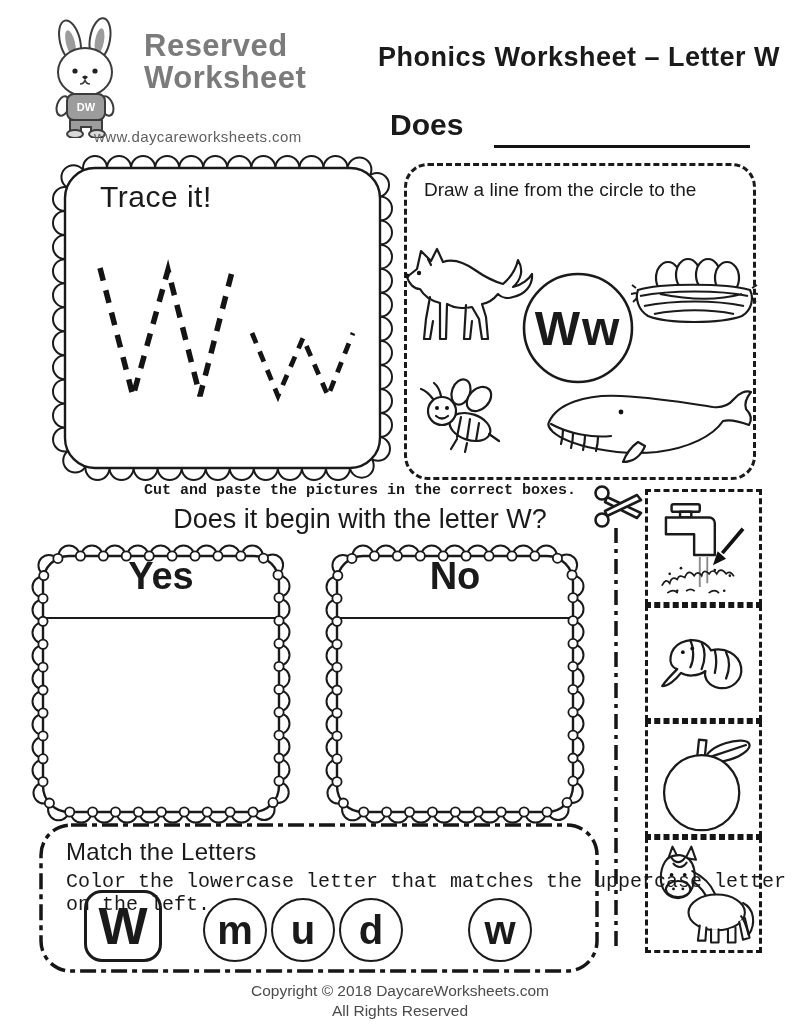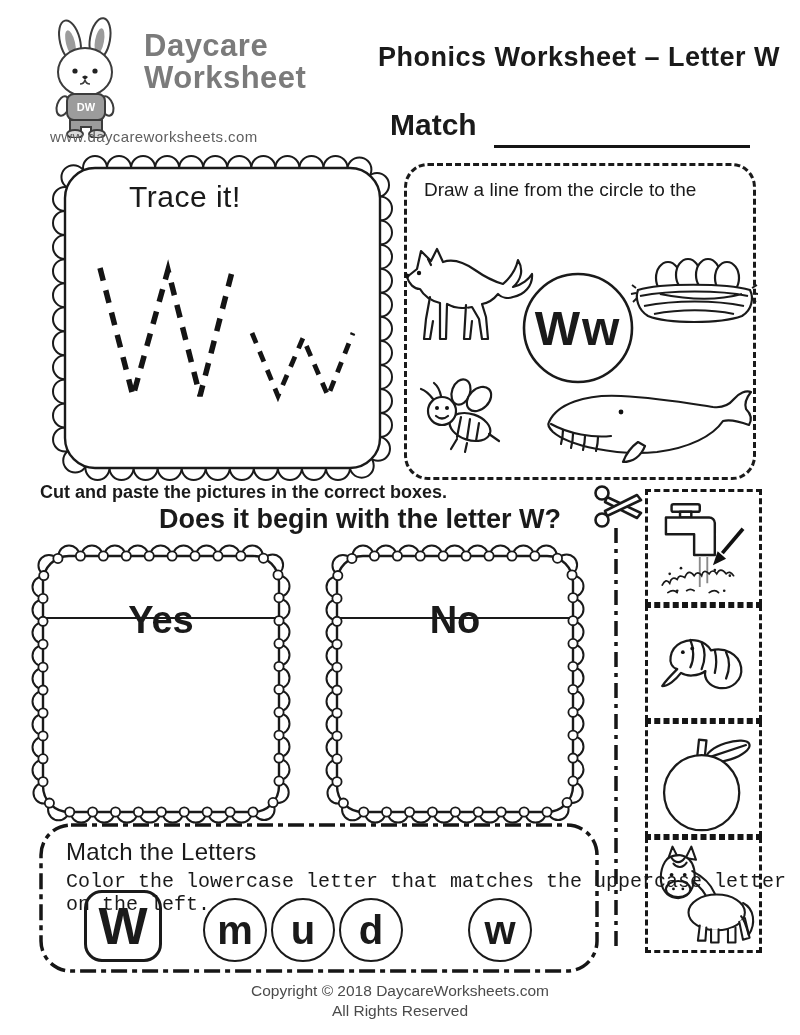--- a/index.html
+++ b/index.html
@@ -5,34 +5,34 @@
   * { margin:0; padding:0; box-sizing:border-box; }
   html,body { background:#fff; }
   .page {
     position:relative; width:800px; height:1035px; background:#fff;
     font-family:"Liberation Sans", sans-serif; color:#1a1a1a; overflow:hidden;
   }
   .abs { position:absolute; }
   .brand {
     font-size:31px; font-weight:700; color:#7b7b7b; line-height:1.02; letter-spacing:.5px;
   }
-  .site-url { font-size:15px; color:#5f5f5f; letter-spacing:.4px; }
+  .site-url { font-size:15px; color:#5f5f5f; letter-spacing:.4px;margin-left:44px; }
   .sheet-title { font-size:27px; font-weight:700; text-align:right; letter-spacing:.5px; }
   .name-label { font-size:30px; font-weight:600; }
   .name-line { border-bottom:3px solid #151515; height:38px; }
-  .trace-heading { font-size:30px; font-weight:500; letter-spacing:.5px;margin-left:29px; }
+  .trace-heading { font-size:30px; font-weight:500; letter-spacing:.5px; }
   .dash-box {
     border:3.5px dashed #1a1a1a; border-radius:24px; background:#fff;
   }
   .draw-instr { font-size:19px; line-height:1.0; }
   .circle-letters { width:114px; height:114px; display:flex; align-items:center; justify-content:center;
     font-size:48px; font-weight:700; letter-spacing:2px; }
-  .cut-instr { width:640px; text-align:left; font-size:18px; font-weight:600; }
-  .big-question { width:640px; text-align:center; font-size:27px; font-weight:700; }
-  .box-label { width:262px; text-align:center; font-size:38px; font-weight:600;margin-top:44px; }
+  .cut-instr { width:640px; text-align:center; font-size:15px; font-weight:600;font-family:Liberation Mono, monospace; }
+  .big-question { width:640px; text-align:center; font-size:27px; font-weight:400; }
+  .box-label { width:262px; text-align:center; font-size:38px; font-weight:600; }
   .head-rule { border-top:2.2px solid #1a1a1a; height:0; }
   .card { width:117px; height:116px; border:3.5px dashed #161616; background:#fff;
     display:flex; align-items:center; justify-content:center; }
   .match-heading { font-size:24px; font-weight:400; letter-spacing:.3px; }
   .match-sub { font-size:20px; font-weight:500;font-family:Liberation Mono, monospace; }
   .upper-tile { width:78px; height:72px; border:3px solid #1a1a1a; border-radius:18px;
     display:flex; align-items:center; justify-content:center; font-size:52px; font-weight:700; }
   .option-circle { width:64px; height:64px; border:2.6px solid #1a1a1a; border-radius:50%;
     display:flex; align-items:center; justify-content:center; font-size:40px; font-weight:700; background:#fff; }
   .footer-line { width:800px; text-align:center; font-size:15.5px; color:#4b4b4b; }
@@ -59,28 +59,28 @@
     <ellipse cx="27" cy="90" rx="6" ry="10" transform="rotate(18 27 90)" fill="#fff" stroke="#3c3c3c" stroke-width="2"></ellipse>
     <ellipse cx="71" cy="90" rx="6" ry="10" transform="rotate(-18 71 90)" fill="#fff" stroke="#3c3c3c" stroke-width="2"></ellipse>
     <rect x="31" y="78" width="38" height="26" rx="7" fill="#9c9c9c" stroke="#3c3c3c" stroke-width="2"></rect>
     <text x="50" y="95" text-anchor="middle" font-size="11" font-weight="bold" fill="#fff">DW</text>
     <path d="M34,104 h32 v12 h-11 v-5 h-10 v5 h-11 z" fill="#9c9c9c" stroke="#3c3c3c" stroke-width="2"></path>
     <ellipse cx="39" cy="118" rx="8" ry="4" fill="#d9d9d9" stroke="#3c3c3c" stroke-width="2"></ellipse>
     <ellipse cx="61" cy="118" rx="8" ry="4" fill="#d9d9d9" stroke="#3c3c3c" stroke-width="2"></ellipse>
   </svg>
 
   <div class="abs brand" style="left:144px;top:30px">
-    <div>Daycare</div>
+    <div>Reserved</div>
     <div>Worksheet</div>
   </div>
   <div class="abs site-url" style="left:50px;top:128px">www.daycareworksheets.com</div>
 
   <div class="abs sheet-title" style="left:290px;top:42px;width:490px">Phonics Worksheet – Letter W</div>
 
-  <div class="abs name-label" style="left:390px;top:108px">Match</div>
+  <div class="abs name-label" style="left:390px;top:108px">Does</div>
   <div class="abs name-line" style="left:494px;top:110px;width:256px"></div>
 
   <svg id="trace-frame" class="abs" style="left:50px;top:153px" width="345" height="330" viewBox="0 0 345 330">
       <path d="M45,15 h255 a30,30 0 0 1 30,30 v240 a30,30 0 0 1 -30,30 h-255 a30,30 0 0 1 -30,-30 v-240 a30,30 0 0 1 30,-30 z" fill="none" stroke="none"></path>
       <g>
         <circle cx="45" cy="15" r="12" fill="#fff" stroke="#1a1a1a" stroke-width="2"></circle>
         <circle cx="69.05148315429688" cy="15" r="12" fill="#fff" stroke="#1a1a1a" stroke-width="2"></circle>
         <circle cx="93.10295104980469" cy="15" r="12" fill="#fff" stroke="#1a1a1a" stroke-width="2"></circle>
         <circle cx="117.1544189453125" cy="15" r="12" fill="#fff" stroke="#1a1a1a" stroke-width="2"></circle>
         <circle cx="141.20590209960938" cy="15" r="12" fill="#fff" stroke="#1a1a1a" stroke-width="2"></circle>

